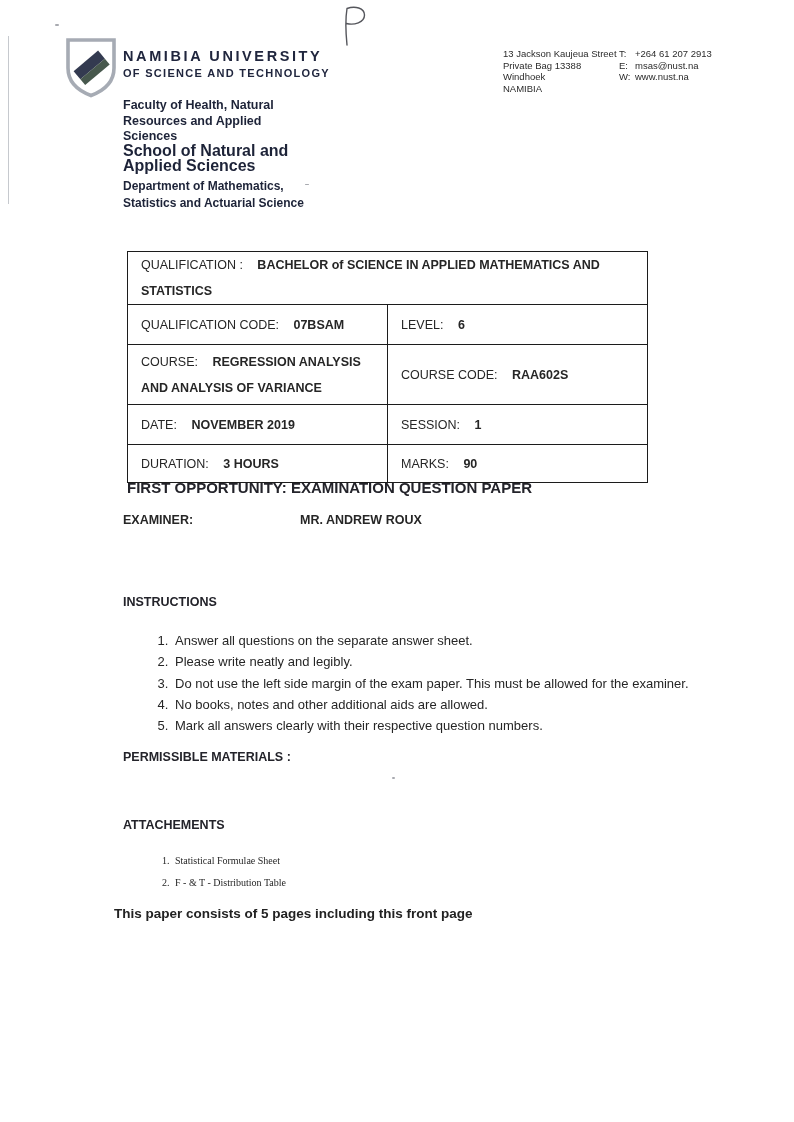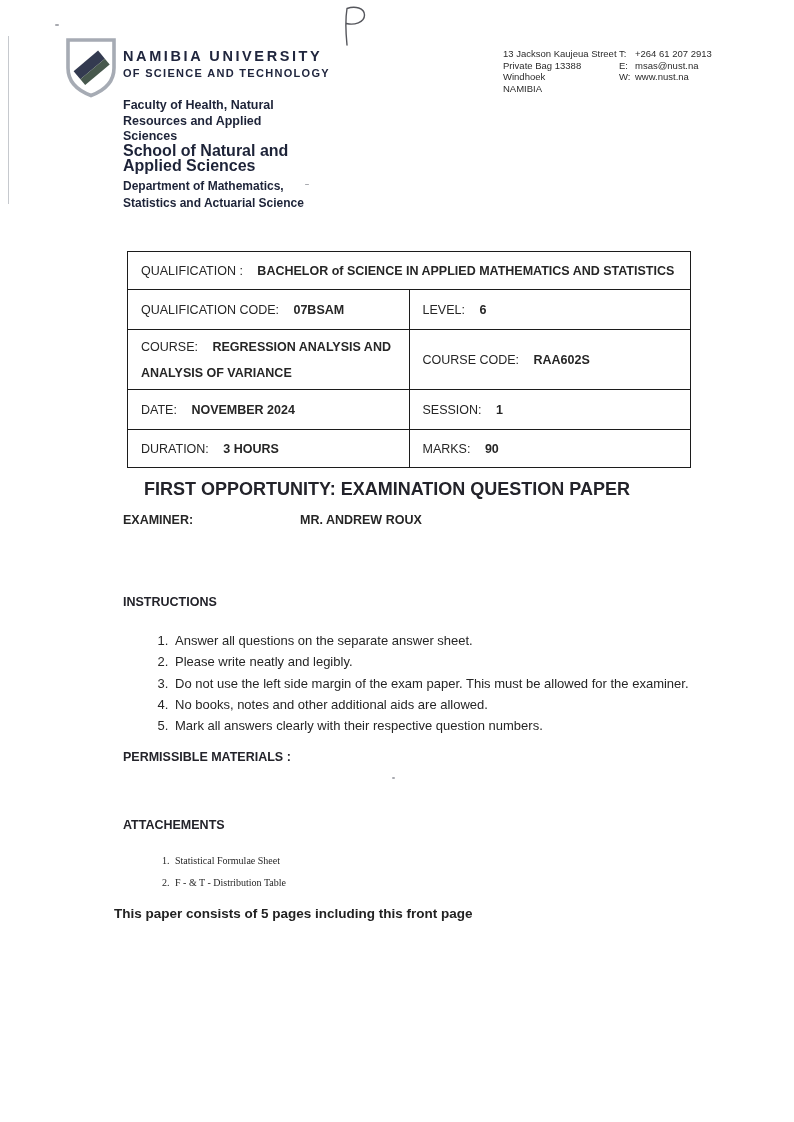--- a/index.html
+++ b/index.html
@@ -33,37 +33,37 @@
   .dept    { position:absolute; left:123px; top:178px; width:185px; color:#1d2338;
              font-size:12px; font-weight:700; line-height:17px; }
 
   .address { position:absolute; left:503px; top:48px; font-size:9.5px; line-height:11.5px; color:#2b2b2b; }
   .contact { position:absolute; left:619px; top:48px; font-size:9.5px; line-height:11.5px; color:#2b2b2b; }
   .contact .row { display:flex; }
   .contact .cl { width:16px; }
 
   
   table.info {
-    position:absolute; left:127px; top:251px; width:564px;
+    position:absolute; left:127px; top:251px; width:521px;
     border-collapse:collapse; table-layout:fixed;
     font-size:12.5px; color:#262626;
   }
   table.info td {
     border:1.7px solid #1c1c1c; padding:0 0 0 13px; vertical-align:middle;
     line-height:26px;
   }
   table.info .lbl { font-weight:400; margin-right:11px; }
   table.info .val { font-weight:700; }
   .r1 { height:38px; } .r2 { height:40px; } .r3 { height:60px; } .r4 { height:40px; } .r5 { height:38px; }
   .colA { width:386px; } .colB { width:191px; }
 
   
   .exam-title {
-    position:absolute; left:127px; top:479px; width:520px; text-align:center;
-    font-size:18px; font-weight:700; color:#23232a;
+    position:absolute; left:127px; top:479px; width:520px; text-align:left;
+    font-size:15px; font-weight:700; color:#23232a;
   }
   .people { position:absolute; left:123px; top:513px; font-size:12.5px; }
   .people .prow { display:flex; margin-bottom:15px; }
   .people .plbl { width:177px; font-weight:700; }
   .people .pval { font-weight:700; }
   .people .ptitle { font-weight:700; font-style:italic; }
   .people .pname { font-weight:400; margin-left:4px; }
 
   
   .sec-header { font-size:12.5px; font-weight:700; color:#23232a; }
@@ -162,21 +162,21 @@
         <span class="val">REGRESSION ANALYSIS AND ANALYSIS OF VARIANCE</span>
       </td>
       <td class="colB">
         <span class="lbl">COURSE CODE:</span>
         <span class="val">RAA602S</span>
       </td>
     </tr>
     <tr class="r4">
       <td class="colA">
         <span class="lbl">DATE:</span>
-        <span class="val">NOVEMBER 2024</span>
+        <span class="val">NOVEMBER 2019</span>
       </td>
       <td class="colB">
         <span class="lbl">SESSION:</span>
         <span class="val">1</span>
       </td>
     </tr>
     <tr class="r5">
       <td class="colA">
         <span class="lbl">DURATION:</span>
         <span class="val">3 HOURS</span>

